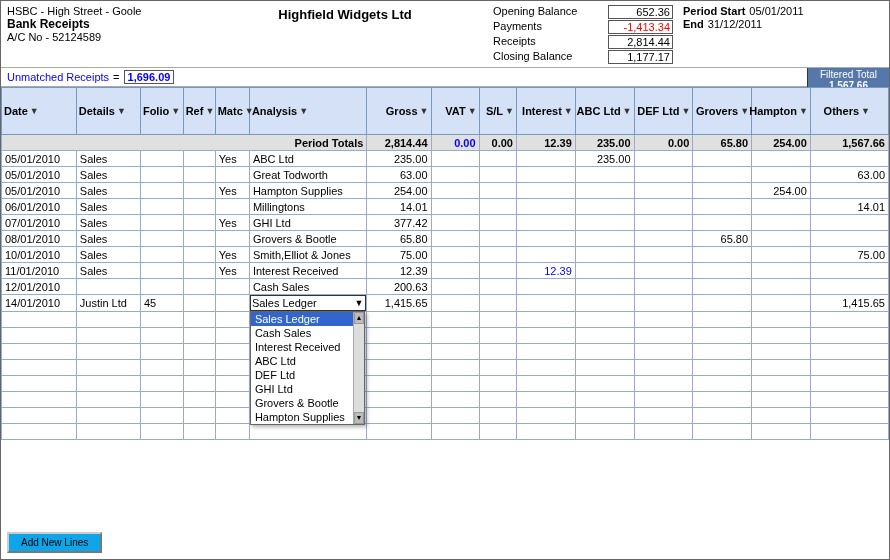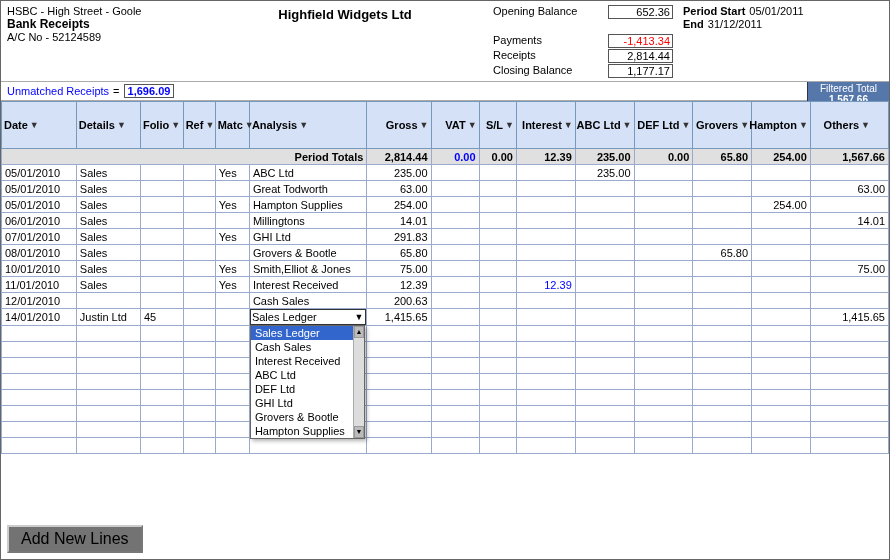--- a/index.html
+++ b/index.html
@@ -53,21 +53,21 @@
       <div style="font-size:11px;"><span>A/C No -</span>&nbsp;<span>52124589</span></div>
     </div>
 
     <div style="flex:1; text-align:center; padding-top:2px;">
       <div style="font-weight:bold; font-size:13px;">Highfield Widgets Ltd</div>
     </div>
 
     <div style="width:390px; display:flex; gap:6px;">
 
       <div style="font-size:11px;">
-        <div style="display:flex; margin-bottom:15px;">
+        <div style="display:flex; margin-bottom:1px;">
           <span style="min-width:115px;">Opening Balance</span>
           <span style="border:1px solid #555; min-width:65px; text-align:right; padding:0 2px;">652.36</span>
         </div>
         <div style="display:flex; margin-bottom:1px;">
           <span style="min-width:115px;">Payments</span>
           <span style="border:1px solid #555; min-width:65px; text-align:right; padding:0 2px; color:red;">-1,413.34</span>
         </div>
         <div style="display:flex; margin-bottom:1px;">
           <span style="min-width:115px;">Receipts</span>
           <span style="border:1px solid #555; min-width:65px; text-align:right; padding:0 2px;">2,814.44</span>
@@ -253,21 +253,21 @@
             <td style="border: 1px solid rgb(153, 170, 204); padding: 1px 3px; height: 16px; text-align: right;"></td>
             <td style="border: 1px solid rgb(153, 170, 204); padding: 1px 3px; height: 16px; text-align: right;">14.01</td>
           </tr>
           <tr>
             <td style="border: 1px solid rgb(153, 170, 204); padding: 1px 3px; height: 16px;">07/01/2010</td>
             <td style="border: 1px solid rgb(153, 170, 204); padding: 1px 3px; height: 16px;">Sales</td>
             <td style="border: 1px solid rgb(153, 170, 204); padding: 1px 3px; height: 16px;"></td>
             <td style="border: 1px solid rgb(153, 170, 204); padding: 1px 3px; height: 16px;"></td>
             <td style="border: 1px solid rgb(153, 170, 204); padding: 1px 3px; height: 16px;">Yes</td>
             <td style="border: 1px solid rgb(153, 170, 204); padding: 1px 3px; height: 16px;">GHI Ltd</td>
-            <td style="border: 1px solid rgb(153, 170, 204); padding: 1px 3px; height: 16px; text-align: right;">291.83</td>
+            <td style="border: 1px solid rgb(153, 170, 204); padding: 1px 3px; height: 16px; text-align: right;">377.42</td>
             <td style="border: 1px solid rgb(153, 170, 204); padding: 1px 3px; height: 16px; text-align: right; color: blue;"></td>
             <td style="border: 1px solid rgb(153, 170, 204); padding: 1px 3px; height: 16px; text-align: right;"></td>
             <td style="border: 1px solid rgb(153, 170, 204); padding: 1px 3px; height: 16px; text-align: right;"></td>
             <td style="border: 1px solid rgb(153, 170, 204); padding: 1px 3px; height: 16px; text-align: right;"></td>
             <td style="border: 1px solid rgb(153, 170, 204); padding: 1px 3px; height: 16px; text-align: right;"></td>
             <td style="border: 1px solid rgb(153, 170, 204); padding: 1px 3px; height: 16px; text-align: right;"></td>
             <td style="border: 1px solid rgb(153, 170, 204); padding: 1px 3px; height: 16px; text-align: right;"></td>
             <td style="border: 1px solid rgb(153, 170, 204); padding: 1px 3px; height: 16px; text-align: right;"></td>
           </tr>
           <tr>
@@ -510,16 +510,16 @@
             <td style="border: 1px solid rgb(153, 170, 204); height: 16px;"></td>
             <td style="border: 1px solid rgb(153, 170, 204); height: 16px;"></td>
             <td style="border: 1px solid rgb(153, 170, 204); height: 16px;"></td>
             <td style="border: 1px solid rgb(153, 170, 204); height: 16px;"></td>
           </tr>
         </tbody>
     </table>
   </div>
 
   <div style="position:absolute; bottom:6px; left:6px;">
-    <button style="background:#737373; border:2px outset #ccc; padding:3px 12px; font-size:16px; cursor:pointer;">Add New Lines</button>
+    <button style="background:#0ea5e9; border:2px outset #ccc; padding:3px 12px; font-size:10px; cursor:pointer;">Add New Lines</button>
   </div>
 
 </div>
 
 </body></html>

